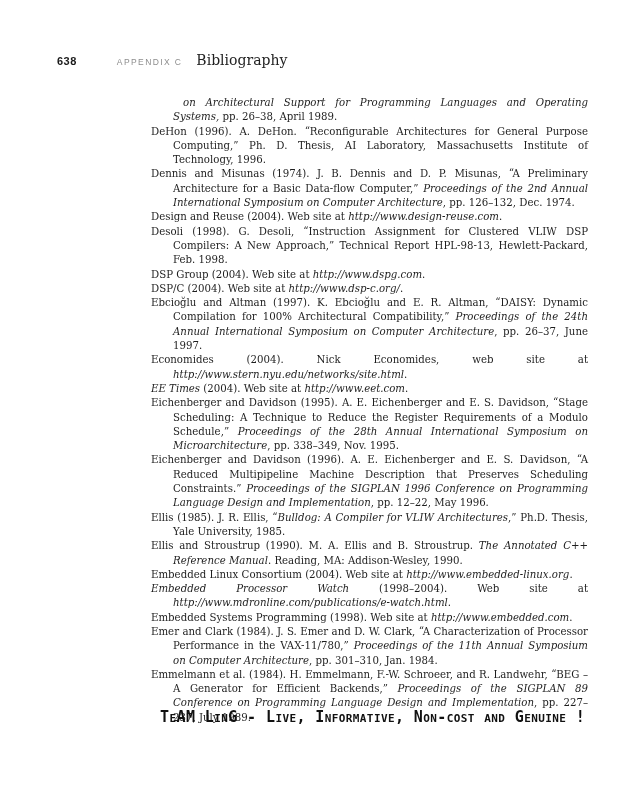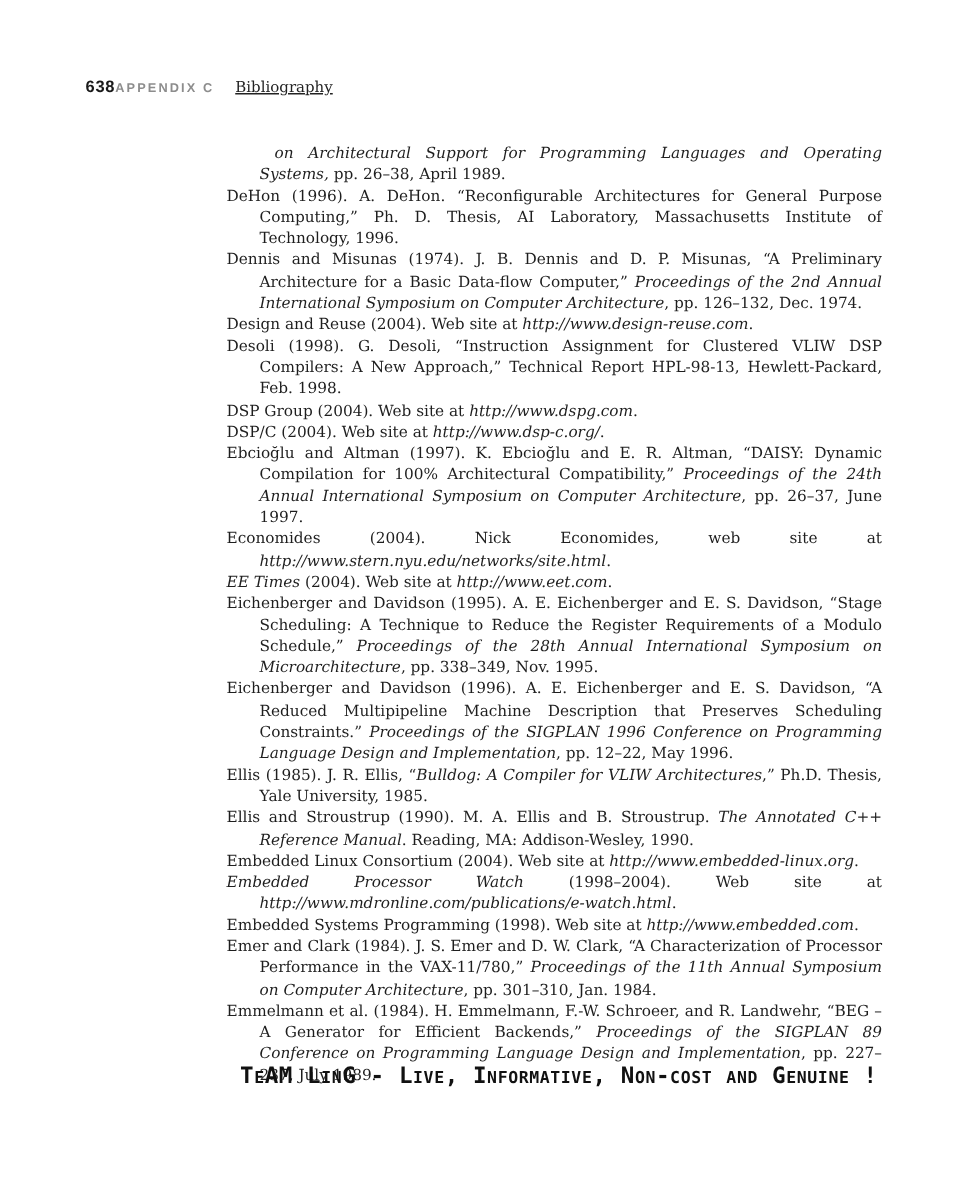--- a/index.html
+++ b/index.html
@@ -23,31 +23,31 @@
   }
   .folio {
     font-family: "Liberation Sans", sans-serif;
     font-weight: bold;
     font-size: 11px;
     color: #1a1a1a;
     letter-spacing: 0.5px;
   }
   .appendix-label {
     font-family: "Liberation Sans", sans-serif;
-    font-weight: bold;
+    font-weight: normal;
     font-size: 8.5px;
     color: #8d8d8d;
     letter-spacing: 1.4px;
+    margin-left: 40px;
   }
   .chapter-title {
     font-family: "DejaVu Serif", serif;
-    font-size: 10px;
+    font-size: 14px;
     color: #222222;
     margin-left: 14px;
-    text-decoration: underline;
   }
   .text-block {
     position: absolute;
     top: 96px;
     left: 151px;
     width: 437px;
   }
   .entry {
     margin: 0;
     font-size: 10.2px;

